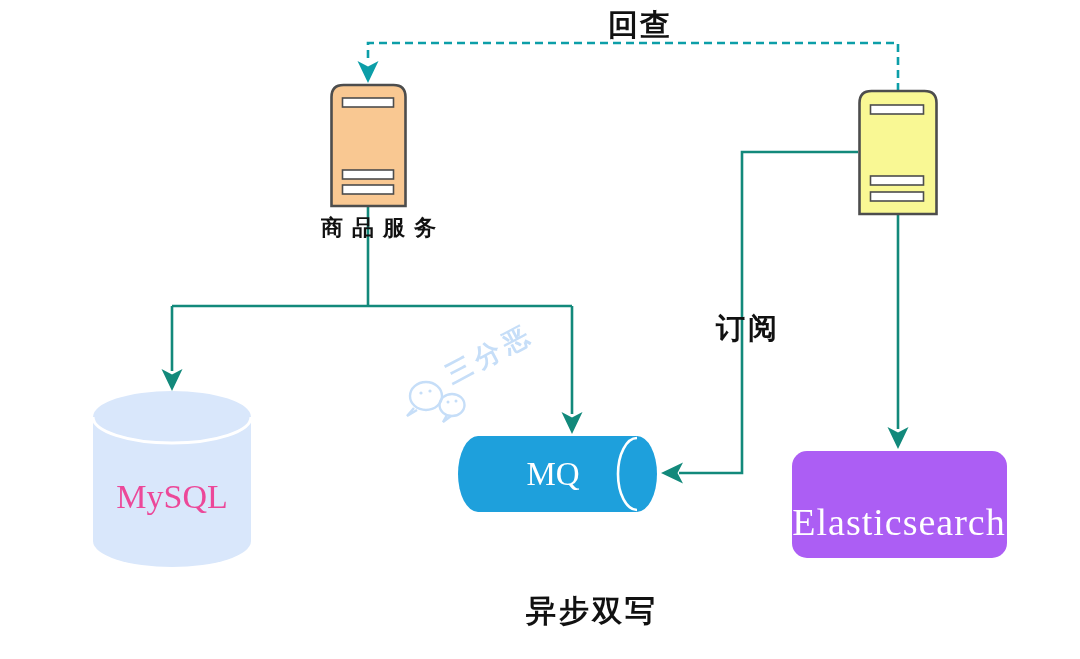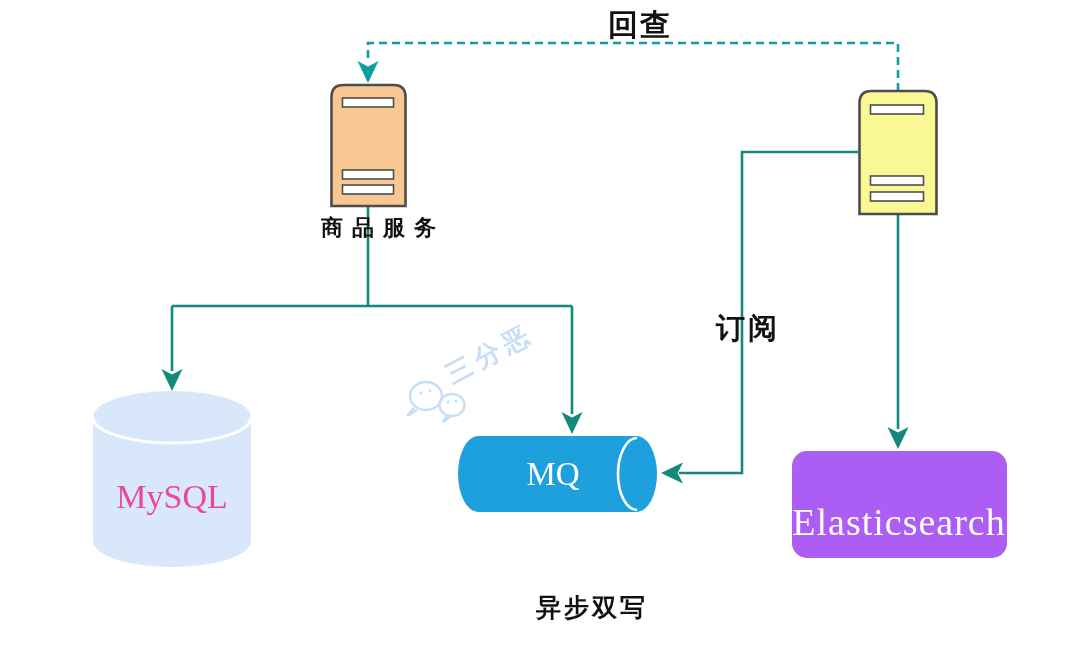--- a/index.html
+++ b/index.html
@@ -21,21 +21,21 @@
   .lbl.cjk{font-weight:600;}
   .lbl.white{color:#ffffff;font-weight:400;}
   .callback{left:640px;top:8px;font-size:30px;letter-spacing:2px;}
   .product{left:383px;top:215px;font-size:22px;letter-spacing:9px;}
   .search{left:908px;top:226px;font-size:30px;letter-spacing:9px;}
   .subscribe{left:748px;top:312px;font-size:29px;letter-spacing:3px;}
   .write{left:891px;top:335px;font-size:28px;letter-spacing:0px;}
   .mysql{left:172px;top:477px;font-size:34px;color:#ec4899;}
   .mq{left:553px;top:456px;font-size:33px;}
   .es{left:899px;top:489px;font-size:38px;letter-spacing:1px;margin-top:12px;}
-  .maintitle{left:592px;top:594px;font-size:25px;letter-spacing:3px;}
+  .maintitle{left:592px;top:594px;font-size:30px;letter-spacing:3px;}
   .wmtext{
     left:448px;top:362px;font-size:26px;letter-spacing:6px;
     color:#c6def8;transform:rotate(-28deg);transform-origin:left center;
     font-weight:600;
   }
 </style>
 </head>
 <body>
 
 <div class="canvas">

